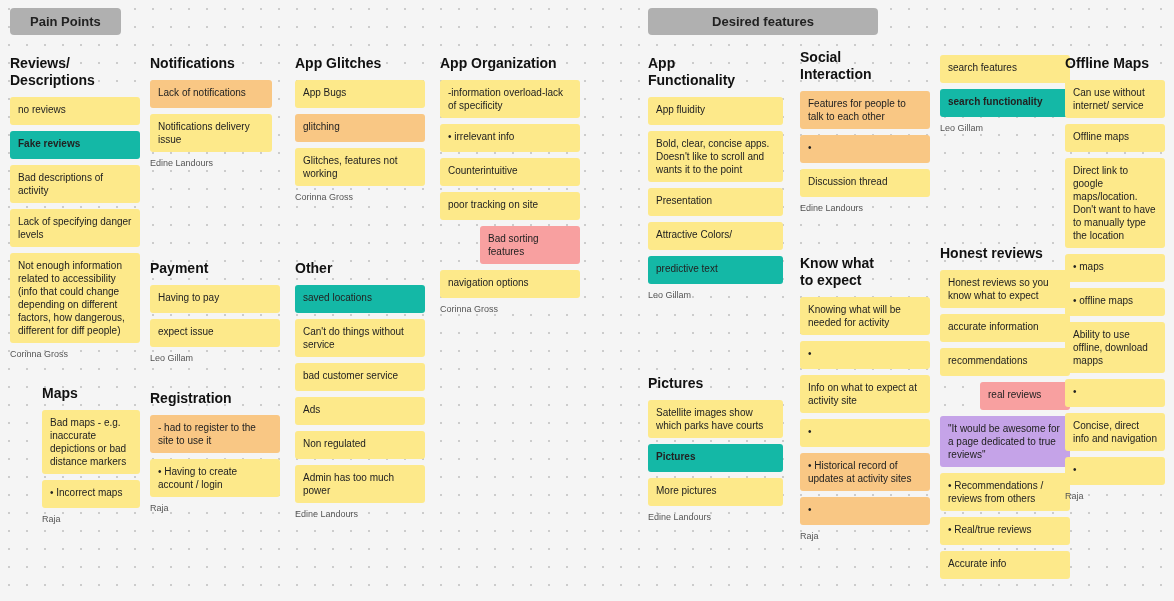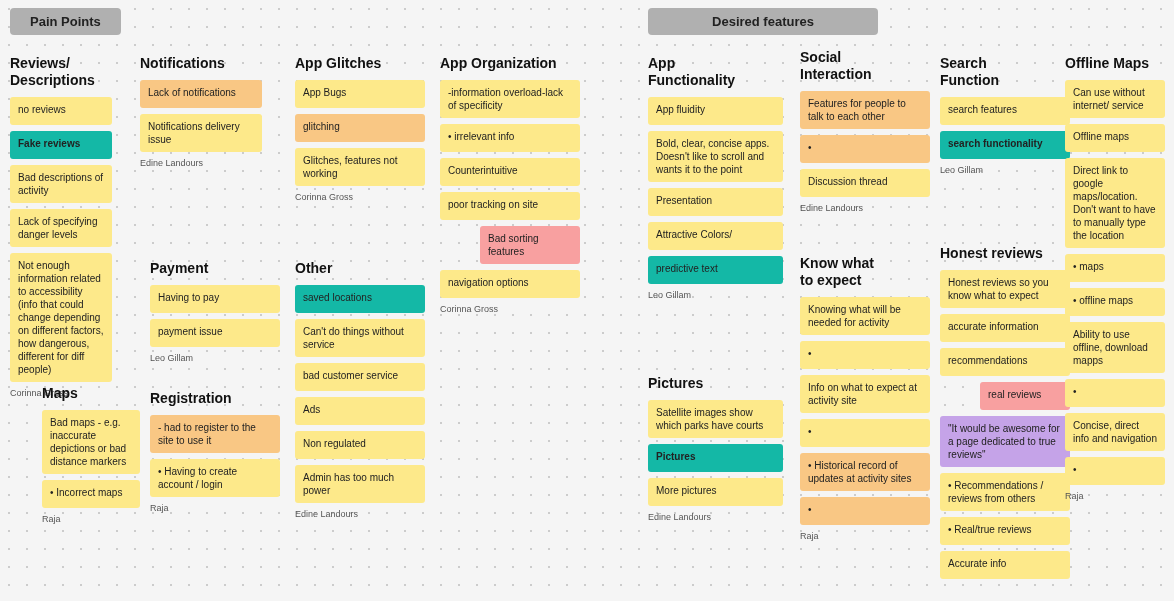--- a/index.html
+++ b/index.html
@@ -64,48 +64,48 @@
 <div class="canvas">
 
   <div style="position:absolute; left:10px; top:8px;">
     <span class="section-header">Pain Points</span>
   </div>
 
   <div style="position:absolute; left:648px; top:8px;">
     <span class="section-header" style="width:230px; display:inline-block;">Desired features</span>
   </div>
 
-  <div class="column" style="left:10px; top:55px; width:102px;">
+  <div class="column" style="left:10px; top:55px; width:130px;">
     <div class="column-title">Reviews/<br>Descriptions</div>
     <div class="sticky yellow">no reviews</div>
     <div class="sticky green"><strong>Fake reviews</strong></div>
     <div class="sticky yellow">Bad descriptions of activity</div>
     <div class="sticky yellow">Lack of specifying danger levels</div>
     <div class="sticky yellow">Not enough information related to accessibility (info that could change depending on different factors, how dangerous, different for diff people)</div>
     <div class="author">Corinna Gross</div>
   </div>
 
   <div class="column" style="left:10px; top:385px; width:130px;padding-left:32px;">
     <div class="column-title">Maps</div>
     <div class="sticky yellow">Bad maps - e.g. inaccurate depictions or bad distance markers</div>
     <div class="sticky yellow">• Incorrect maps</div>
     <div class="author">Raja</div>
   </div>
 
-  <div class="column" style="left:140px; top:55px; width:122px;">
+  <div class="column" style="left:150px; top:55px; width:122px;">
     <div class="column-title">Notifications</div>
     <div class="sticky orange">Lack of notifications</div>
     <div class="sticky yellow">Notifications delivery issue</div>
     <div class="author">Edine Landours</div>
   </div>
 
   <div class="column" style="left:150px; top:260px; width:130px;">
     <div class="column-title">Payment</div>
     <div class="sticky yellow">Having to pay</div>
-    <div class="sticky yellow">payment issue</div>
+    <div class="sticky yellow">expect issue</div>
     <div class="author">Leo Gillam</div>
   </div>
 
   <div class="column" style="left:150px; top:390px; width:130px;">
     <div class="column-title">Registration</div>
     <div class="sticky orange">- had to register to the site to use it</div>
     <div class="sticky yellow">• Having to create account / login</div>
     <div class="author">Raja</div>
   </div>
 
@@ -170,21 +170,20 @@
     <div class="sticky yellow">Knowing what will be needed for activity</div>
     <div class="sticky yellow">•</div>
     <div class="sticky yellow">Info on what to expect at activity site</div>
     <div class="sticky yellow">•</div>
     <div class="sticky orange">• Historical record of updates at activity sites</div>
     <div class="sticky orange">•</div>
     <div class="author">Raja</div>
   </div>
 
   <div class="column" style="left:940px; top:55px; width:130px;">
-    <div class="column-title">Search<br>Function</div>
     <div class="sticky yellow">search features</div>
     <div class="sticky green"><strong>search functionality</strong></div>
     <div class="author">Leo Gillam</div>
   </div>
 
   <div class="column" style="left:940px; top:245px; width:130px;">
     <div class="column-title">Honest reviews</div>
     <div class="sticky yellow">Honest reviews so you know what to expect</div>
     <div class="sticky yellow">accurate information</div>
     <div class="sticky yellow">recommendations</div>

